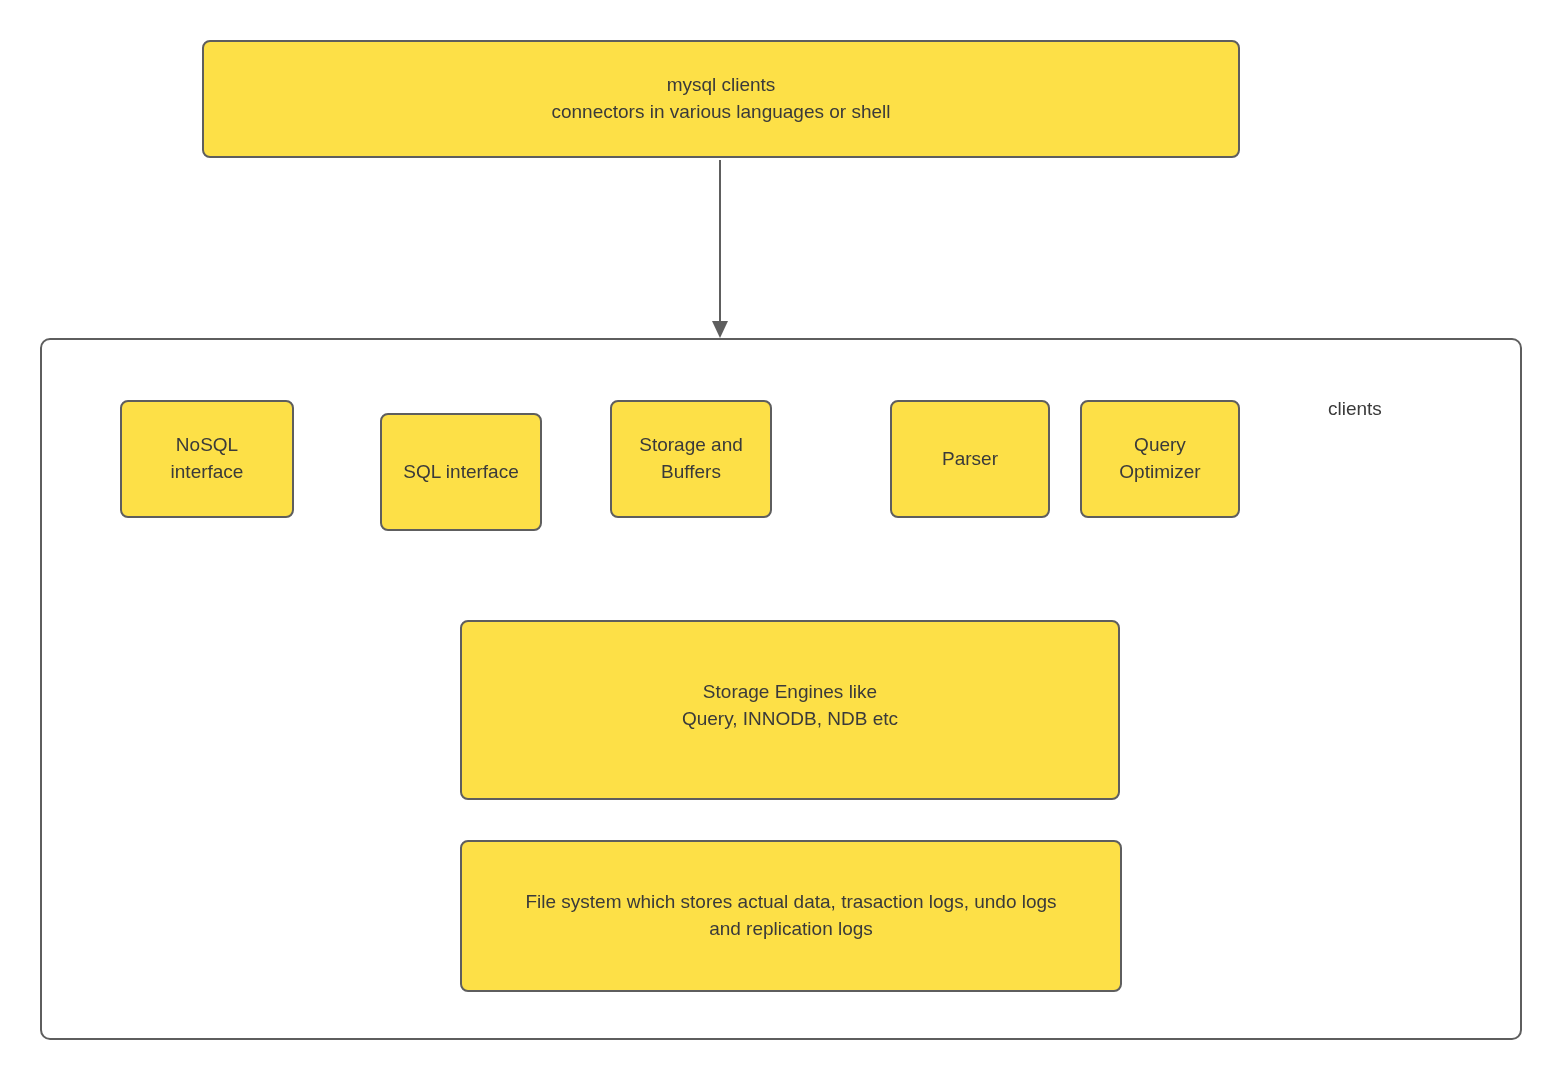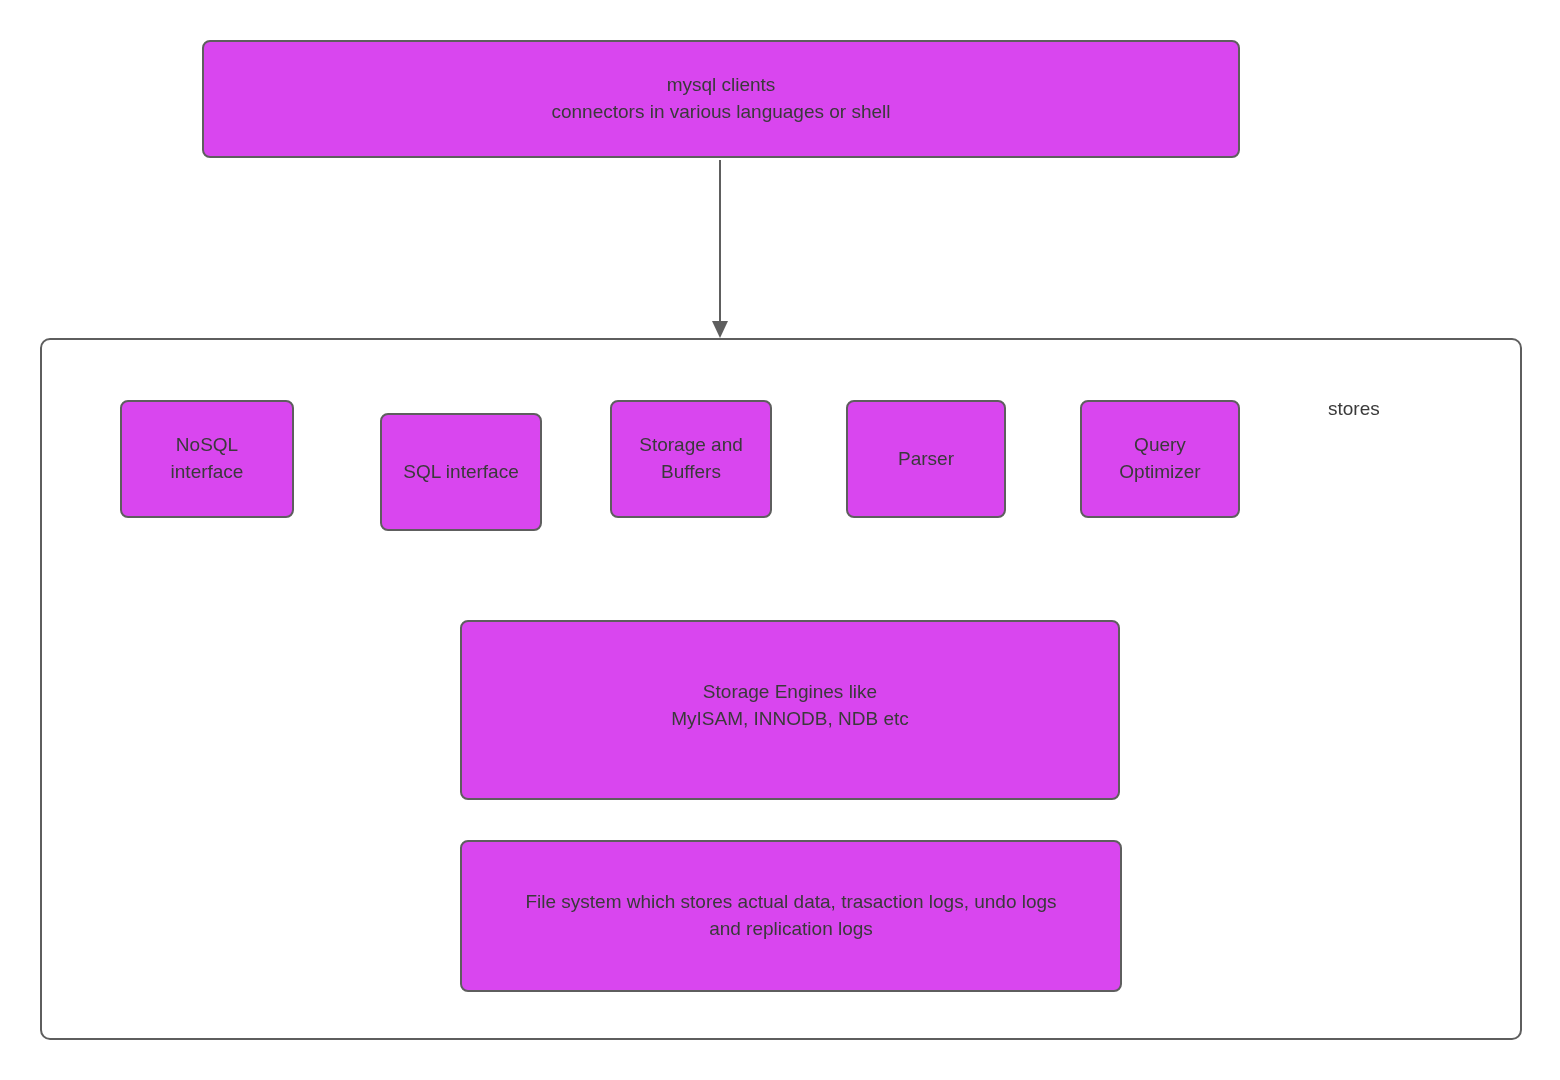--- a/index.html
+++ b/index.html
@@ -6,21 +6,21 @@
   html, body { width: 1560px; height: 1080px; }
   body {
     position: relative;
     background: #ffffff;
     font-family: "Liberation Sans", sans-serif;
     color: #3a3a3a;
     overflow: hidden;
   }
   .node {
     position: absolute;
-    background: #d946ef;
+    background: #fde047;
     border: 2px solid #5e5e5e;
     border-radius: 8px;
     display: flex;
     align-items: center;
     justify-content: center;
     text-align: center;
     font-size: 19px;
     line-height: 1.42;
   }
   .node span { white-space: pre-line; }
@@ -58,42 +58,42 @@
     left: 1286px; top: 58px;
     font-size: 19px;
     white-space: nowrap;
   }
 
   
   .comp { height: 118px; top: 60px; }
   .comp-nosql     { left: 78px;   width: 174px; }
   .comp-sql       { left: 338px;  width: 162px; margin-top: 13px; }
   .comp-caches    { left: 568px;  width: 162px; }
-  .comp-parser    { left: 804px;  width: 160px; }
+  .comp-parser    { left: 848px;  width: 160px; }
   .comp-optimizer { left: 1038px; width: 160px; }
 
   
   .storage-box { left: 418px; top: 280px; width: 660px; height: 180px; }
   .storage-box span { position: relative; top: -4px; }
   .filesystem-box { left: 418px; top: 500px; width: 662px; height: 152px; }
 </style>
 </head>
 <body>
 
 <div class="node clients-box">
   <span>mysql clients
 connectors in various languages or shell</span>
 </div>
 
 <div class="arrow-line"></div>
 <div class="arrow-head"></div>
 
 <div class="mysqld-box">
 
-  <span class="mysqld-label">stores</span>
+  <span class="mysqld-label">clients</span>
 
   <div class="node comp comp-nosql">
     <span>NoSQL
 interface</span>
   </div>
 
   <div class="node comp comp-sql">
     <span>SQL interface</span>
   </div>
 
@@ -106,21 +106,21 @@
     <span>Parser</span>
   </div>
 
   <div class="node comp comp-optimizer">
     <span>Query
 Optimizer</span>
   </div>
 
   <div class="node storage-box">
     <span>Storage Engines like
-MyISAM, INNODB, NDB etc</span>
+Query, INNODB, NDB etc</span>
   </div>
 
   <div class="node filesystem-box">
     <span>File system which stores actual data, trasaction logs, undo logs
 and replication logs</span>
   </div>
 
 </div>
 
 </body></html>

